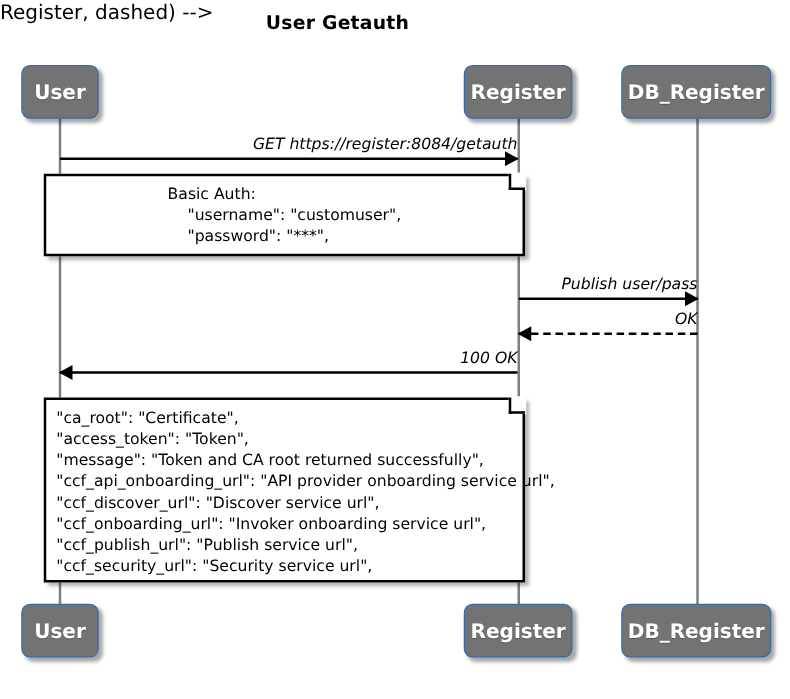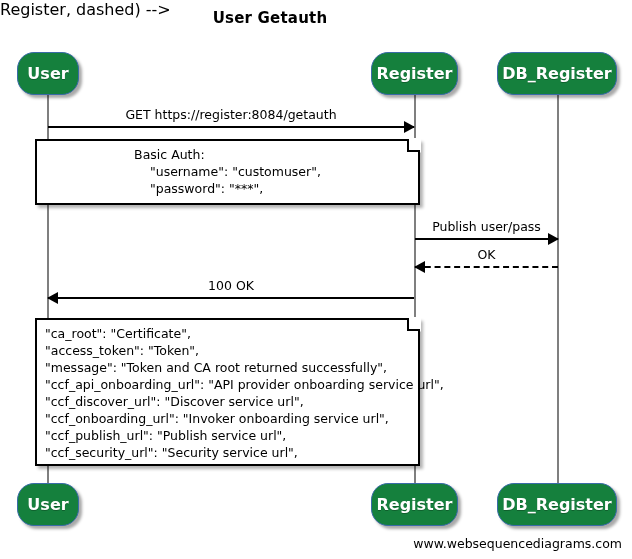--- a/index.html
+++ b/index.html
@@ -50,23 +50,23 @@
   .lifeline {
     position: absolute;
     width: 2px;
     background: #7f7f7f;
   }
 
   
   .actor-box {
     position: absolute;
     box-sizing: border-box;
-    background: #15803d;
+    background: #737373;
     border: 1px solid #3a6ba8;
-    border-radius: 17px;
+    border-radius: 7px;
     color: #ffffff;
     font-size: 16px;
     font-weight: bold;
     display: flex;
     align-items: center;
     justify-content: center;
     box-shadow: 3px 3px 3px rgba(0,0,0,0.34);
     white-space: nowrap;
     font-family: "DejaVu Sans", "Liberation Sans", sans-serif;
   }
@@ -105,24 +105,25 @@
   }
   .msg.to-left .arrow-head {
     left: -1px;
     border-right: 11px solid #000000;
   }
   .msg .msg-label {
     position: absolute;
     bottom: 4px;
     left: 0;
     width: 100%;
-    text-align: center;
+    text-align: right;
     font-size: 12.5px;
     white-space: nowrap;
     font-family: "DejaVu Sans", "Liberation Sans", sans-serif;
+    font-style: italic;
   }
 
   
   .note {
     position: absolute;
     box-sizing: border-box;
     background: #ffffff;
     border: 2px solid #000000;
     box-shadow: 3px 3px 3px rgba(0,0,0,0.30);
     font-size: 12.5px;
@@ -260,15 +261,14 @@
     <span class="actor-label">User</span>
   </div>
   <div class="actor-box" style="left:371px; top:483px; width:87px; height:43px;">
     <span class="actor-label">Register</span>
   </div>
   <div class="actor-box" style="left:497px; top:483px; width:120px; height:43px;">
     <span class="actor-label">DB_Register</span>
   </div>
 
   
-  <div class="footer-credit">www.websequencediagrams.com</div>
 
 </div>
 
 </body></html>

